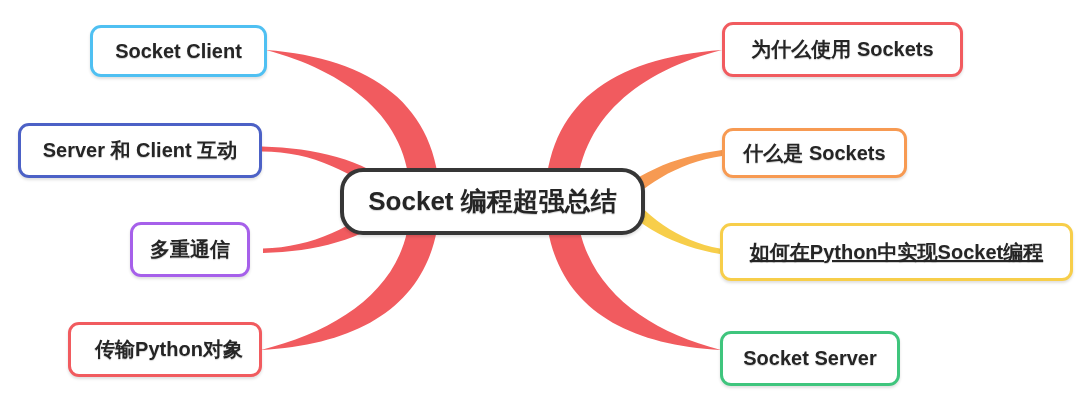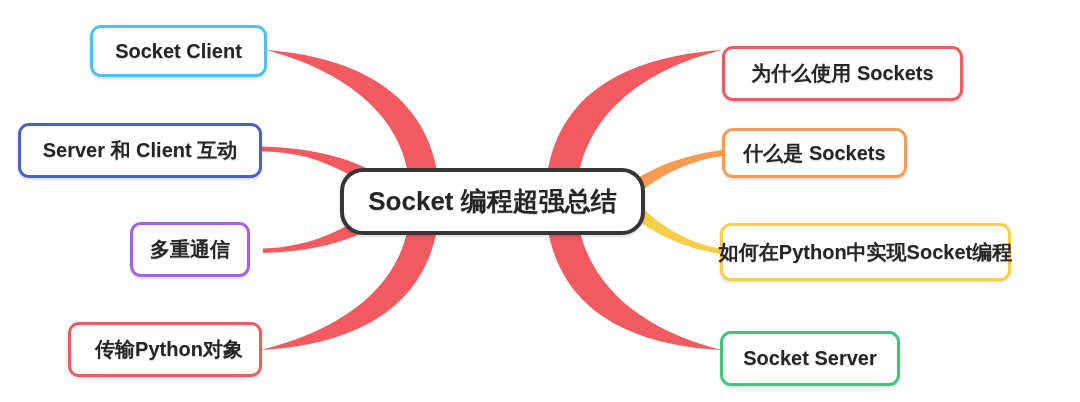--- a/index.html
+++ b/index.html
@@ -37,21 +37,21 @@
     z-index:3;
   }
   
   #node-center{left:340px;top:168px;width:305px;height:67px;}
   #node-l1{left:90px; top:25px; width:177px;height:52px;}
   #node-l2{left:18px; top:123px;width:244px;height:55px;}
   #node-l3{left:130px;top:222px;width:120px;height:55px;}
   #node-l4{left:68px; top:322px;width:194px;height:55px;padding-left:8px;}
   #node-r1{left:722px;top:22px; width:241px;height:55px;}
   #node-r2{left:722px;top:128px;width:185px;height:50px;}
-  #node-r3{left:720px;top:223px;width:291px;height:58px;}
+  #node-r3{left:720px;top:223px;width:353px;height:58px;text-decoration:underline;}
   #node-r4{left:720px;top:331px;width:180px;height:55px;}
 </style>
 </head>
 <body>
 
 <div class="canvas">
 
   <svg class="connector-layer" viewBox="0 0 1080 402" xmlns="http://www.w3.org/2000/svg" aria-hidden="true">
 
     <path d="M 266,50 C 372,58 438,105 440,200 C 438,295 372,344 261,350
@@ -76,21 +76,21 @@
   <div id="node-l1" class="node branch-node" style="border-color: rgb(79, 192, 242);">Socket Client</div>
 
   <div id="node-l2" class="node branch-node" style="border-color: rgb(76, 97, 198);">Server 和 Client 互动</div>
 
   <div id="node-l3" class="node branch-node" style="border-color: rgb(166, 96, 234);">多重通信</div>
 
   <div id="node-l4" class="node branch-node" style="border-color: rgb(241, 91, 95);">传输Python对象</div>
 
   <div id="node-center" class="node center-node" style="border-color: rgb(54, 54, 54);">Socket 编程超强总结</div>
 
-  <div id="node-r1" class="node branch-node" style="border-color: rgb(241, 91, 95); margin-top: 24px;">为什么使用 Sockets</div>
+  <div id="node-r1" class="node branch-node" style="border-color: rgb(241, 91, 95);">为什么使用 Sockets</div>
 
   <div id="node-r2" class="node branch-node" style="border-color: rgb(247, 154, 82);">什么是 Sockets</div>
 
   <div id="node-r3" class="node branch-node" style="border-color: rgb(247, 206, 74);">如何在Python中实现Socket编程</div>
 
   <div id="node-r4" class="node branch-node" style="border-color: rgb(63, 197, 125);">Socket Server</div>
 
 </div>
 
 </body></html>

